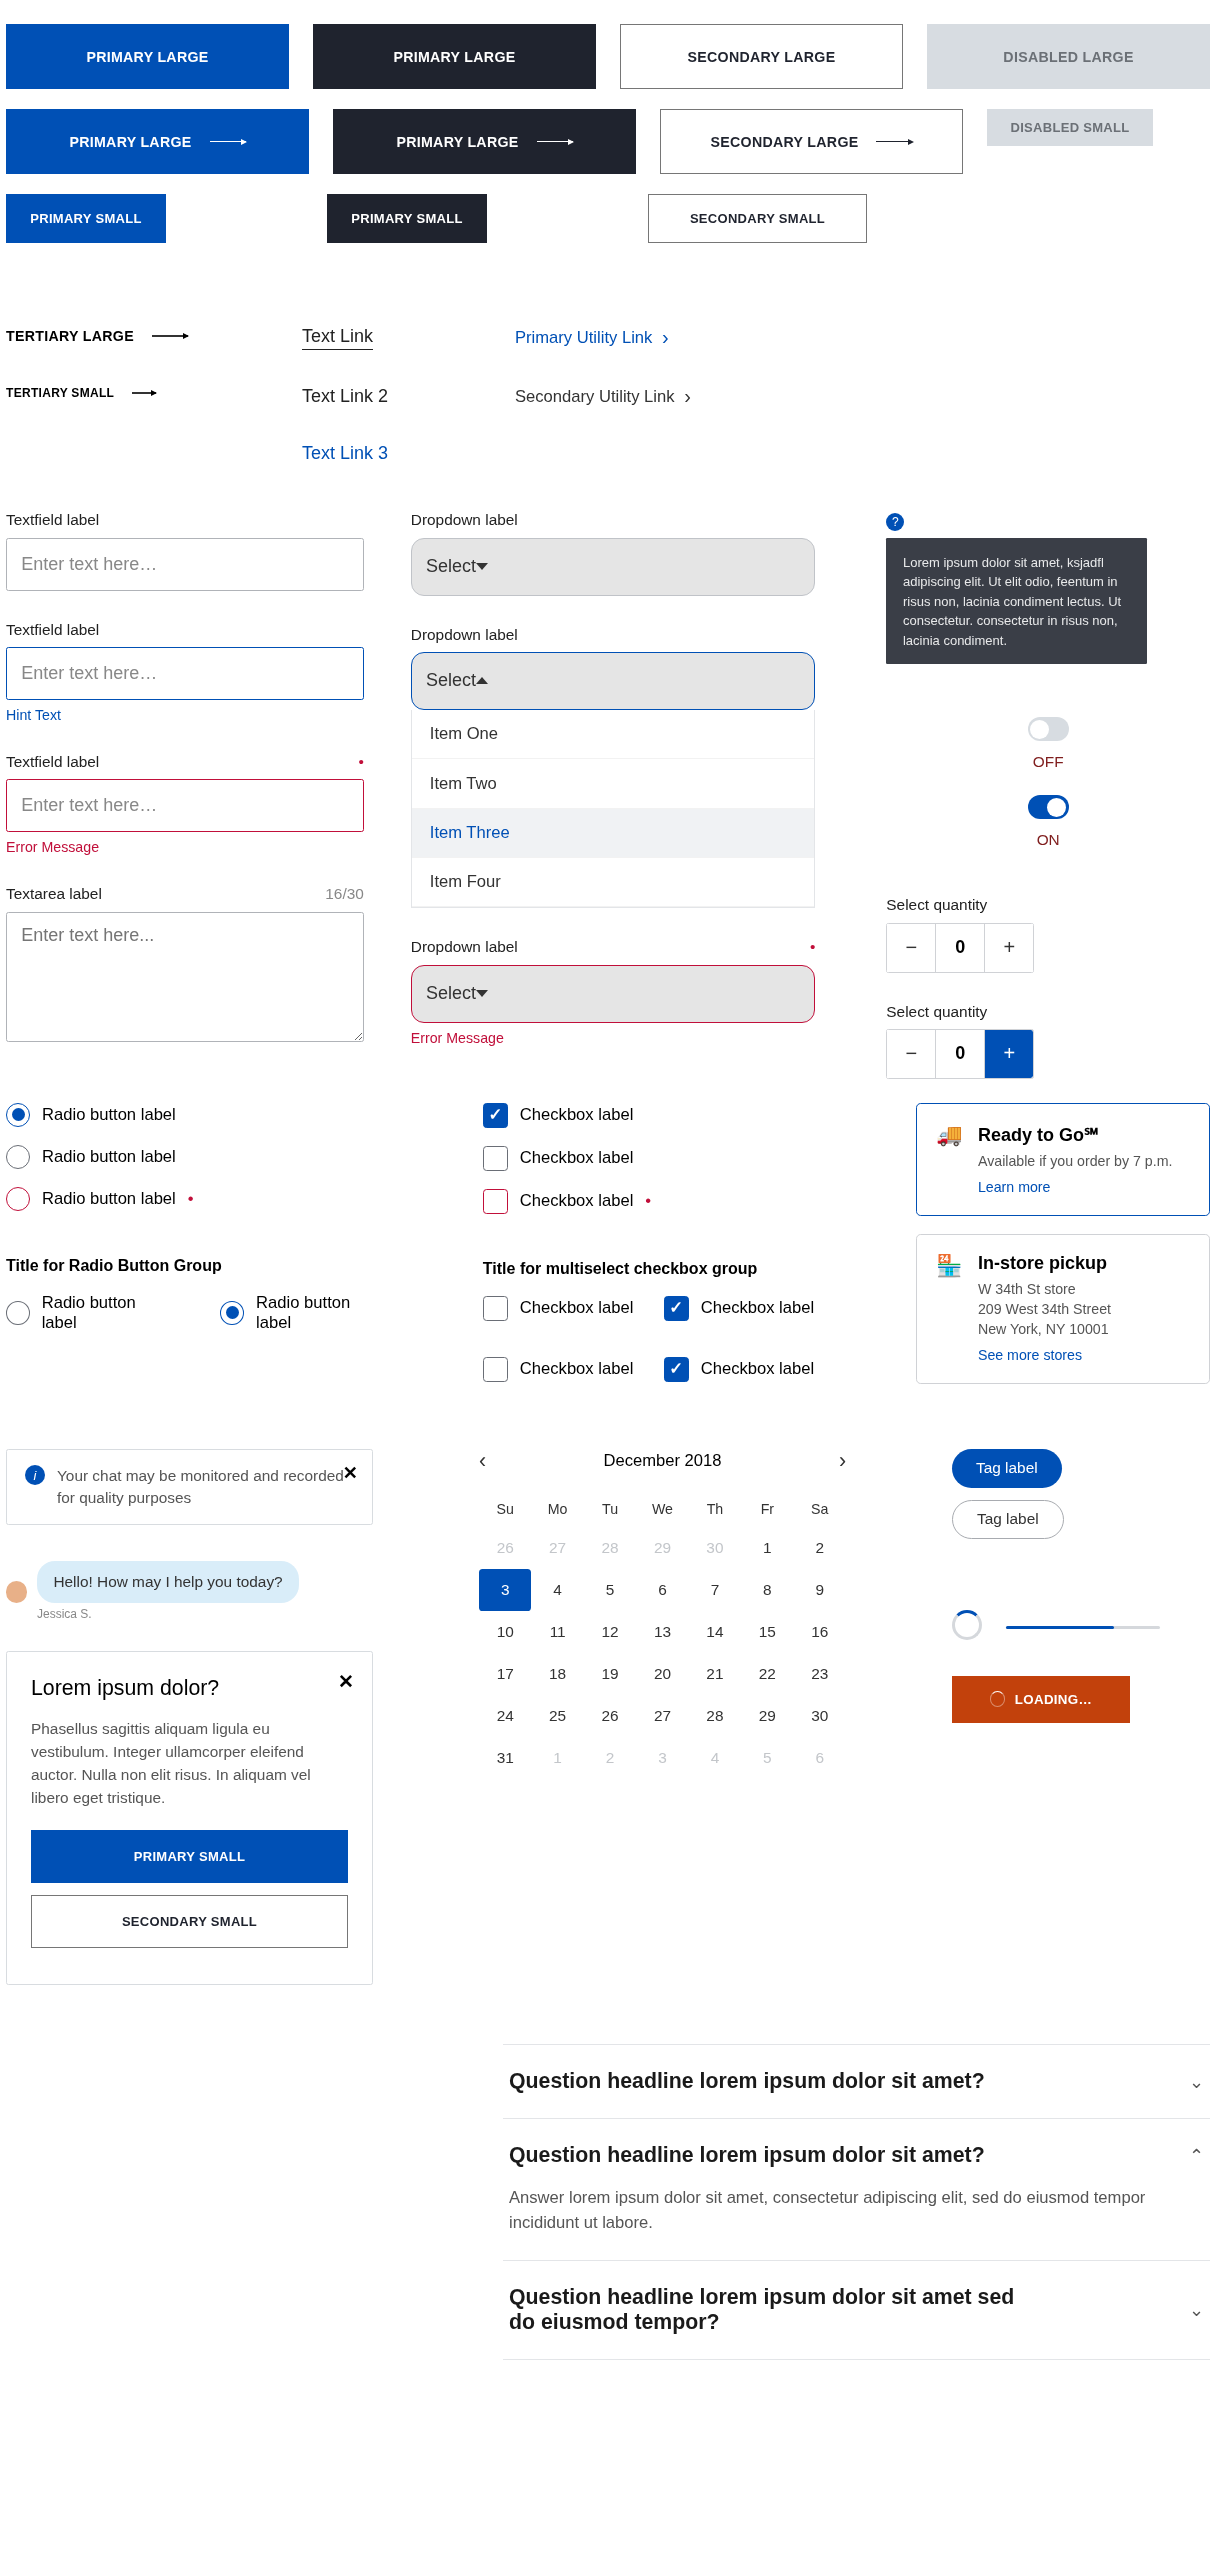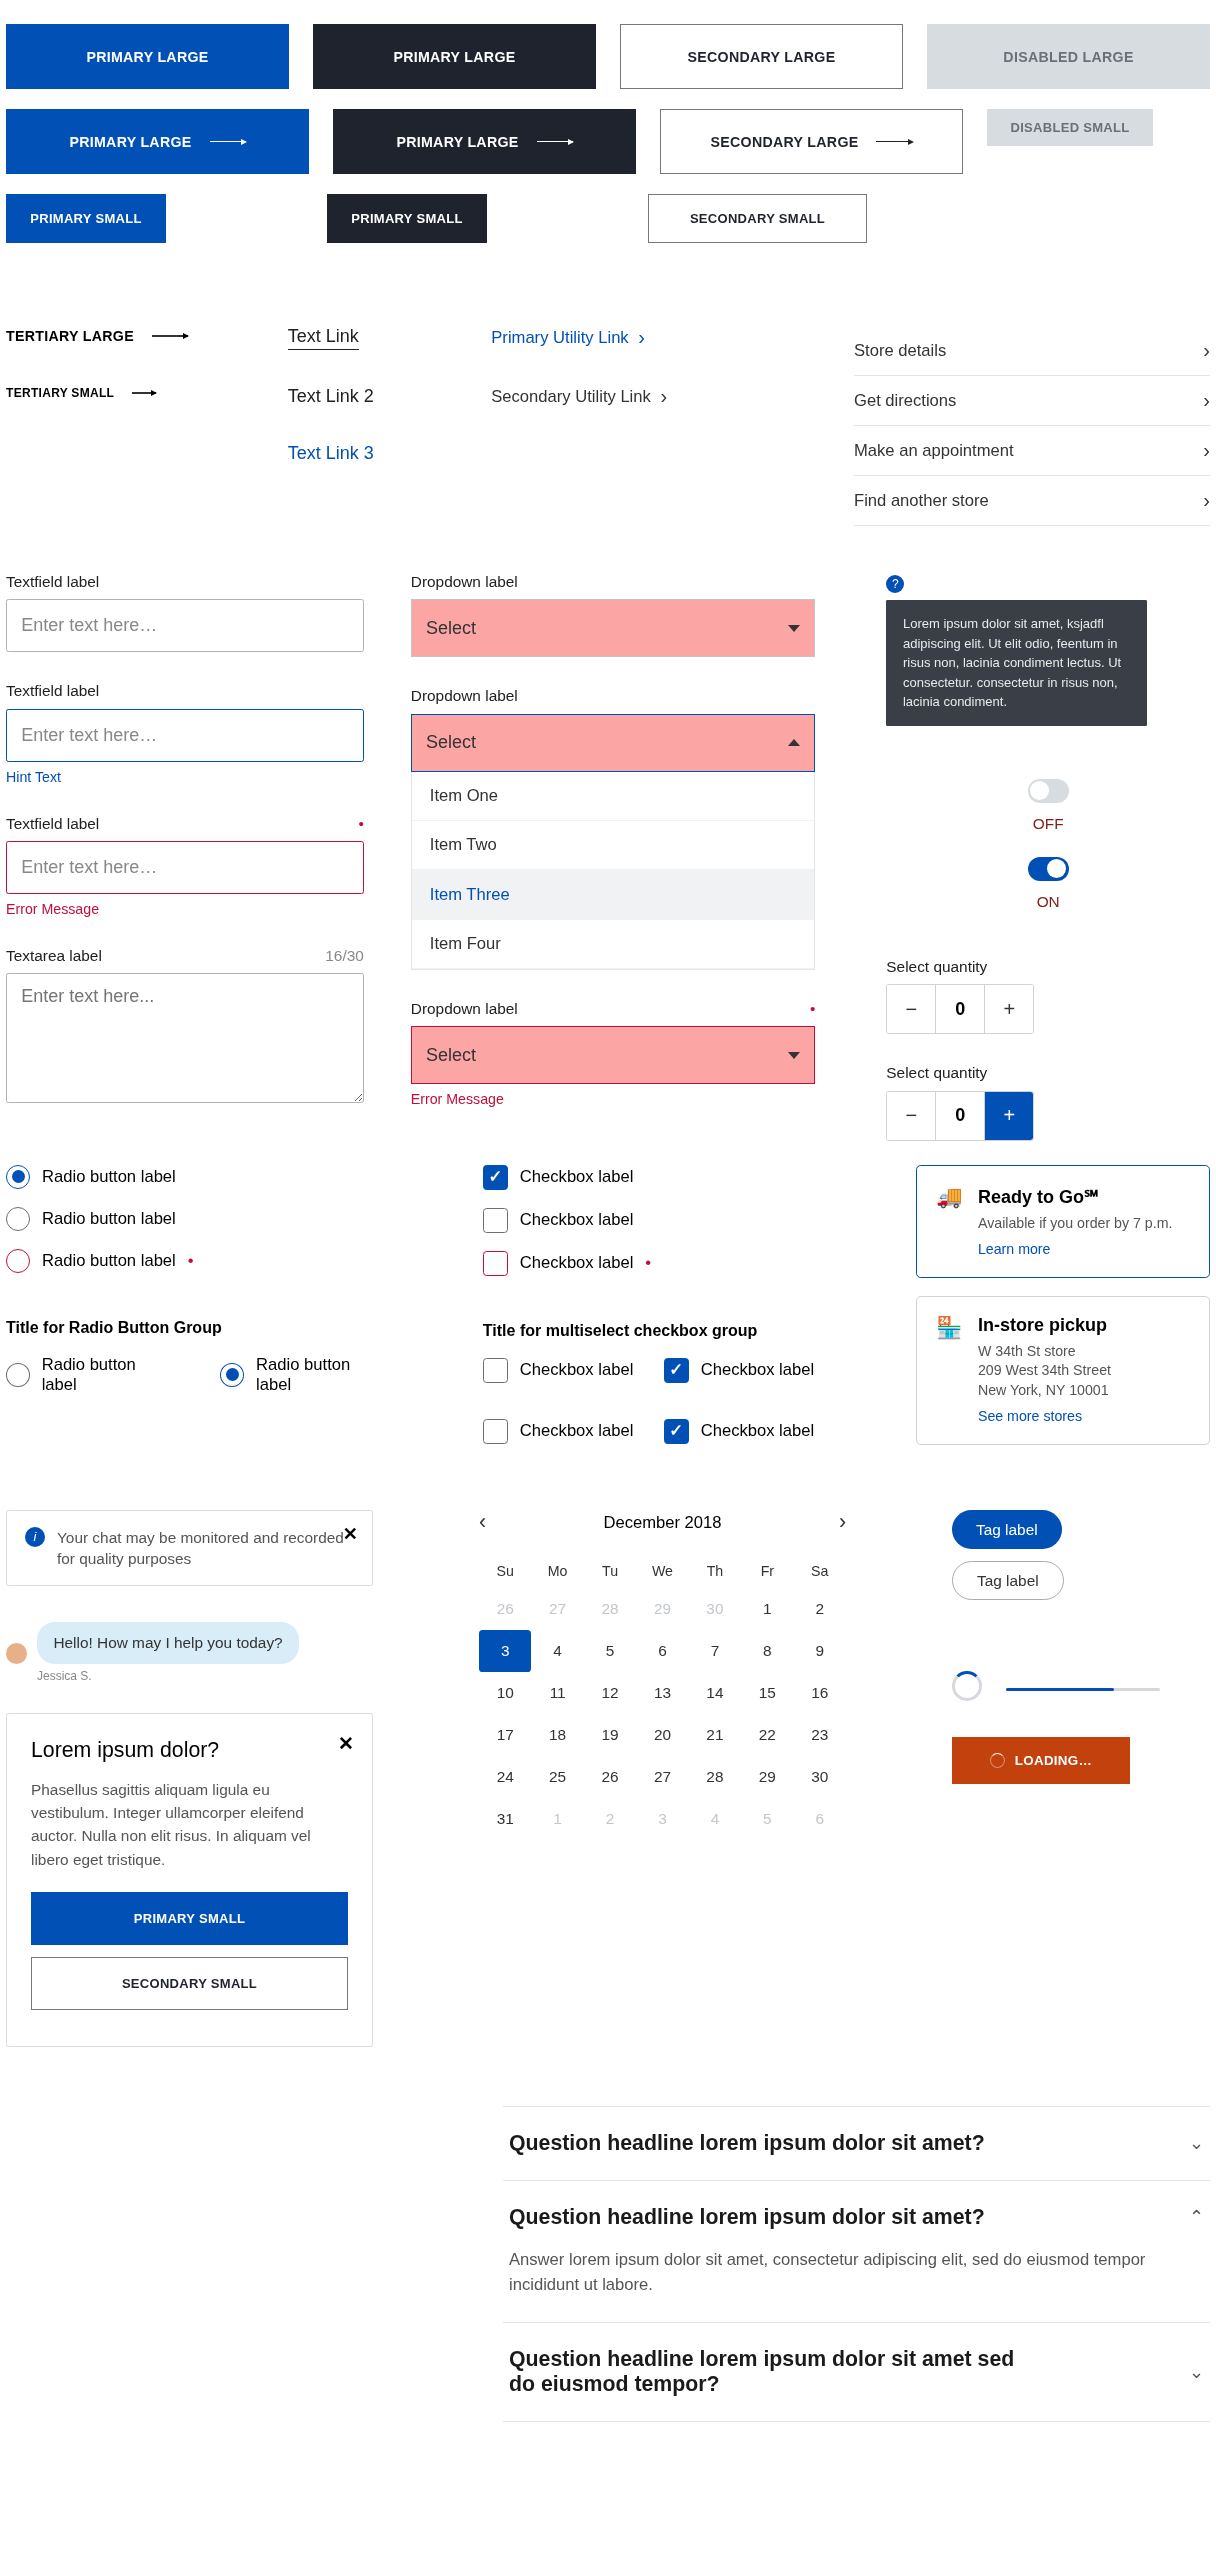--- a/index.html
+++ b/index.html
@@ -42,21 +42,21 @@
 .input::placeholder { color:#888; }
 .input.focus { border-color:#0050b5; }
 .input.error { border-color:#c10f3a; }
 .hint { font-size: 14.2px; margin-top: 7.1px; }
 .hint.blue { color:#0050b5; }
 .hint.err { color:#c10f3a; }
 .field { margin-bottom: 30px; }
 
 .textarea { width:100%; height: 130px; border:1.2px solid #b0b3b8; border-radius:2.4px; padding:12px 14.2px; font-size:18px; color:#888; resize:both; }
 
-.select { width:100%; height: 58px; border:1.2px solid #c0c3c8; border-radius:0; padding:0 14.2px; display:flex; align-items:center; justify-content:space-between; font-size:18px; color:#333; background:#fca5a5; }
+.select { width:100%; height: 58px; border:1.2px solid #c0c3c8; border-radius:13px; padding:0 14.2px; display:flex; align-items:center; font-size:18px; color:#333; background:#e5e5e5; }
 .select.focus { border-color:#0050b5; }
 .select.error { border-color:#c10f3a; }
 .caret { width:0; height:0; border-left:6px solid transparent; border-right:6px solid transparent; }
 .caret.down { border-top:7.1px solid #333; }
 .caret.up { border-bottom:7.1px solid #333; }
 .menu { border-left:0.6px solid #e3e5e8; border-right:0.6px solid #e3e5e8; border-bottom:1.2px solid #e3e5e8; }
 .menu-item { padding: 14.2px 18px; font-size:16.6px; color:#333; border-bottom:0.6px solid #f2f2f2; }
 .menu-item.sel { background:#f0f2f4; color:#0050b5; }
 
 .tooltip-ic { width:18px; height:18px; border-radius:50%; background:#0050b5; color:#fff; display:inline-flex; align-items:center; justify-content:center; font-size:12px; margin-bottom:7.1px; }
@@ -189,26 +189,20 @@
     <div class="text-link underline" style="display:inline-block">Text Link</div>
     <div style="height:36px"></div>
     <div class="text-link">Text Link 2</div>
     <div style="height:36px"></div>
     <div class="text-link blue">Text Link 3</div>
   </div>
   <div style="width:285px;">
     <div class="util-link primary chev-r">Primary Utility Link</div>
     <div style="height:36px"></div>
     <div class="util-link secondary chev-r">Secondary Utility Link</div>
-  </div>
-  <div style="width:367px; margin-left:47px;">
-    <div class="list-item">Store details</div>
-    <div class="list-item">Get directions</div>
-    <div class="list-item">Make an appointment</div>
-    <div class="list-item">Find another store</div>
   </div>
 </div>
 
 <div class="section">
   <div class="left-col">
     <div class="field">
       <div class="field-label">Textfield label</div>
       <input class="input" placeholder="Enter text here…" style="">
     </div>
     <div class="field">

